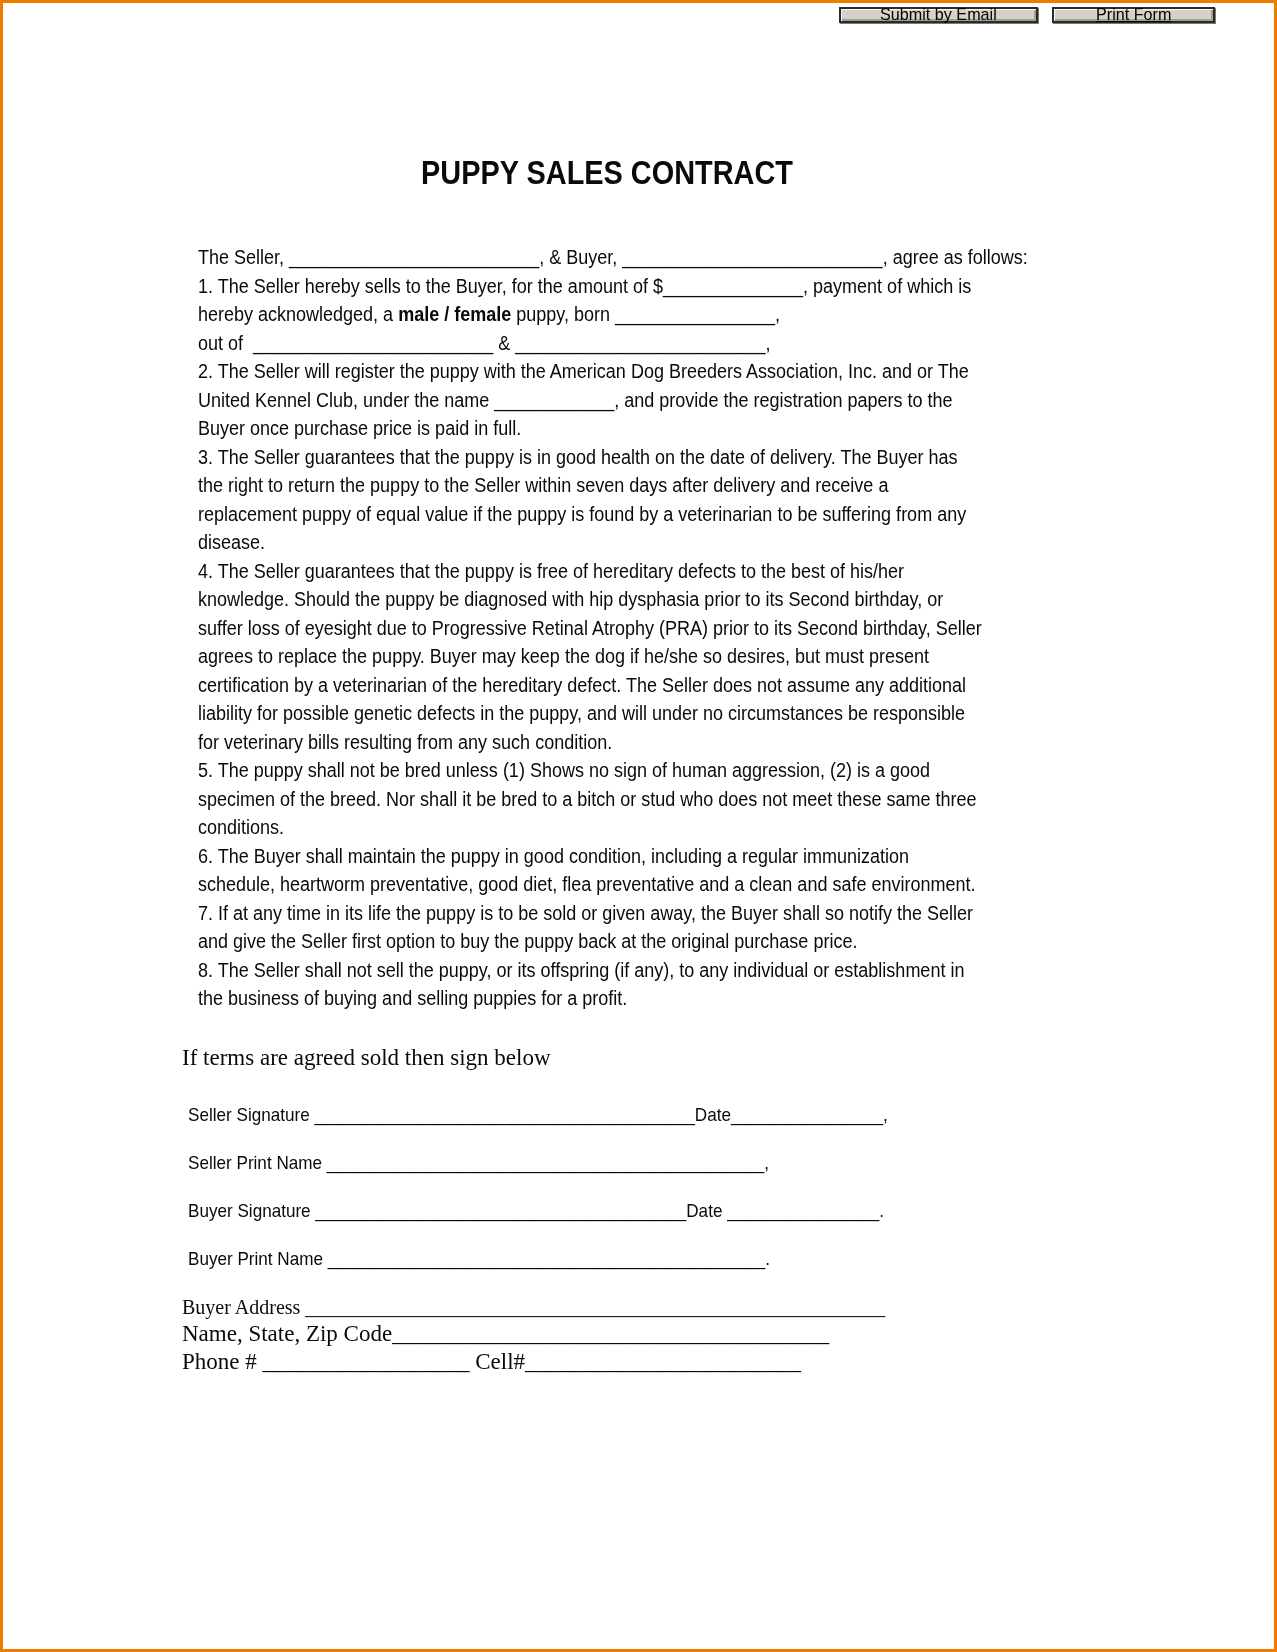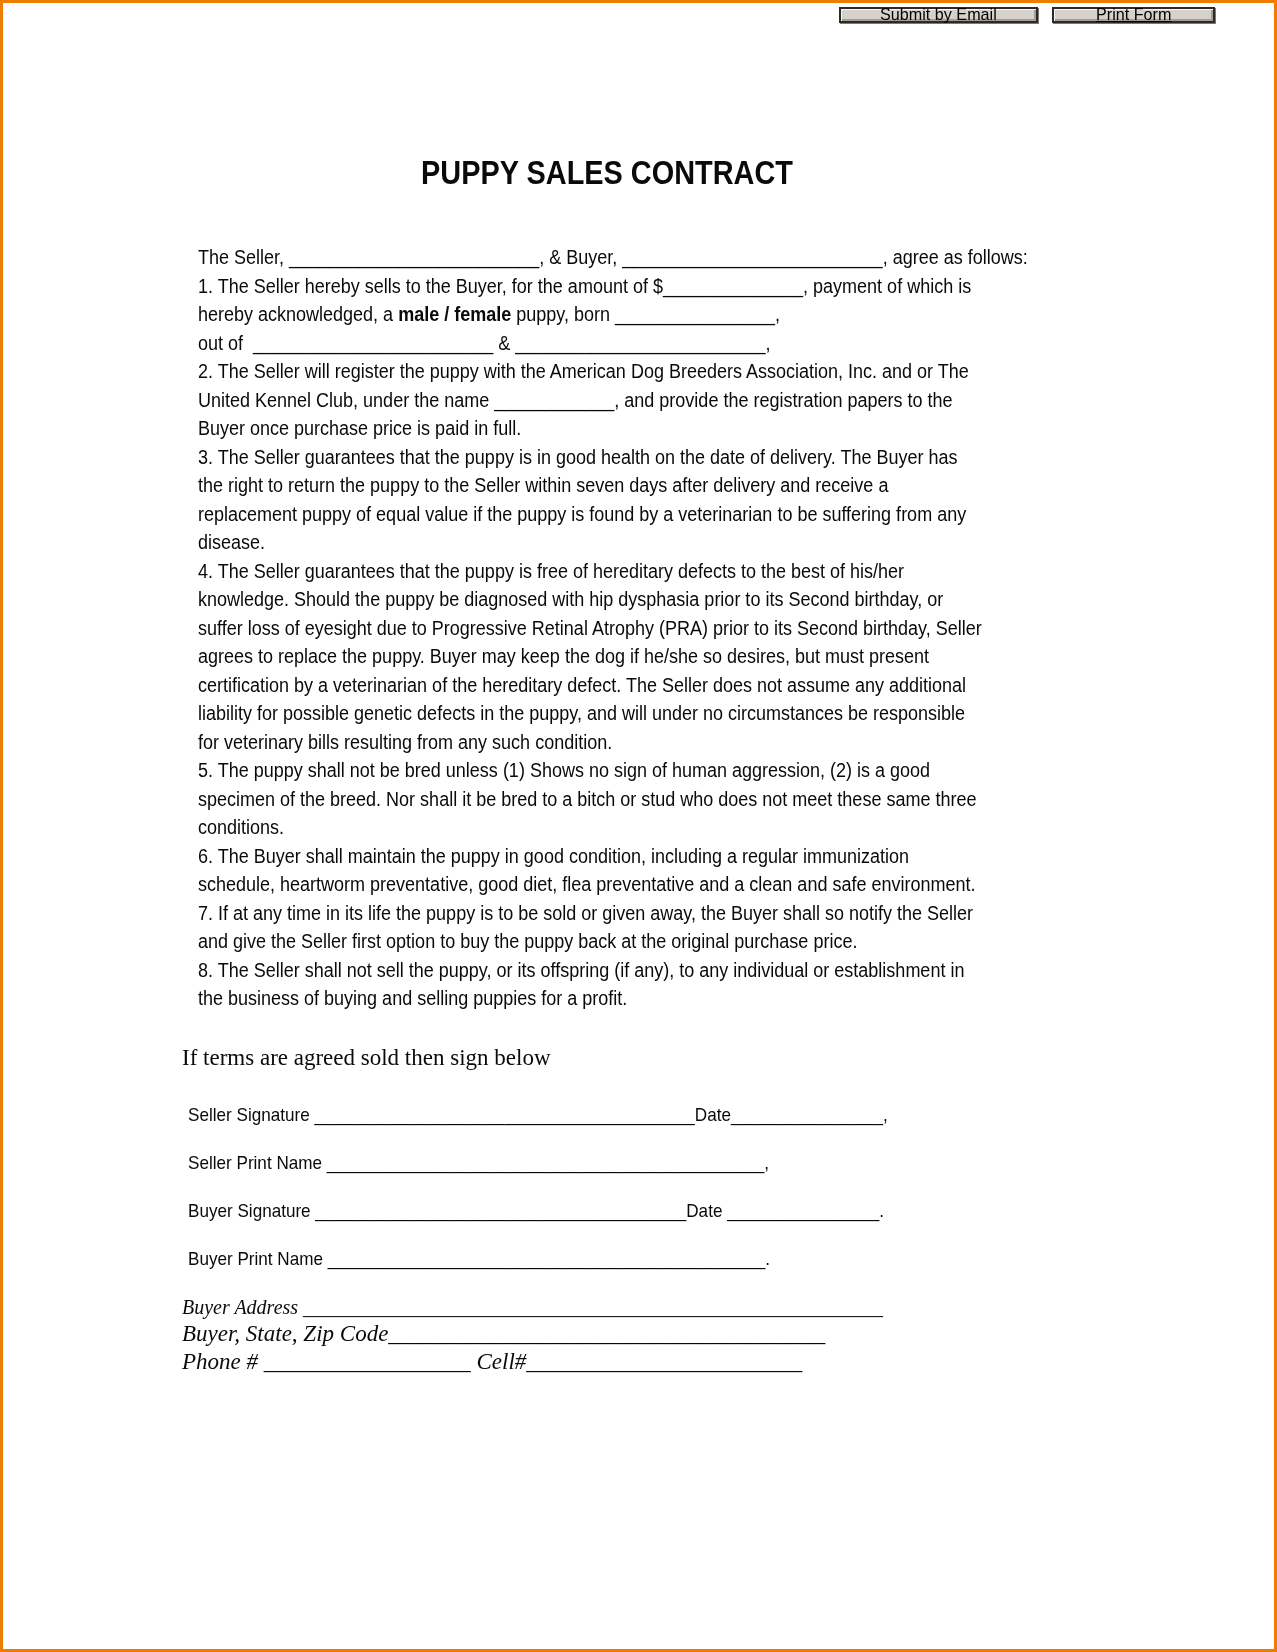--- a/index.html
+++ b/index.html
@@ -51,21 +51,20 @@
   .sig-block{position:absolute;left:179px;top:1100px;width:900px;margin-left:6px;}
   .sigline{
     font-size:19px;line-height:24px;height:24px;margin-bottom:24px;
     white-space:pre;transform:scaleX(0.9);transform-origin:0 50%;
   }
   
   .addr-block{position:absolute;left:179px;top:1291px;width:900px;}
   .addrline{
     font-family:"Liberation Serif",serif;
     white-space:pre;
-    font-style:italic;
   }
   .addr-sm{font-size:20px;line-height:26px;}
   .addr-lg{font-size:23px;line-height:28px;}
 </style>
 </head>
 <body>
 
 <div class="page">
 
   <button class="form-btn" id="btn-submit">
@@ -111,17 +110,17 @@
 
   <div class="sig-block">
     <div class="sigline">Seller Signature ________________________________________Date________________,</div>
     <div class="sigline">Seller Print Name ______________________________________________,</div>
     <div class="sigline">Buyer Signature _______________________________________Date ________________.</div>
     <div class="sigline">Buyer Print Name ______________________________________________.</div>
   </div>
 
   <div class="addr-block">
     <div class="addrline addr-sm">Buyer Address __________________________________________________________</div>
-    <div class="addrline addr-lg">Buyer, State, Zip Code______________________________________</div>
+    <div class="addrline addr-lg">Name, State, Zip Code______________________________________</div>
     <div class="addrline addr-lg">Phone # __________________ Cell#________________________</div>
   </div>
 
 </div>
 
 </body></html>

